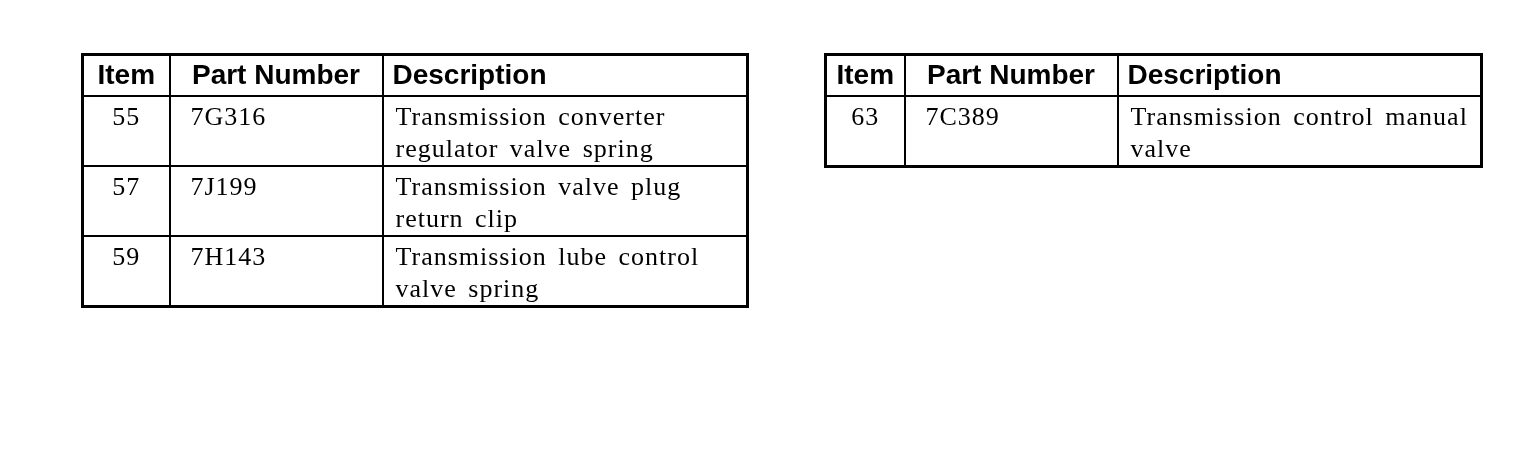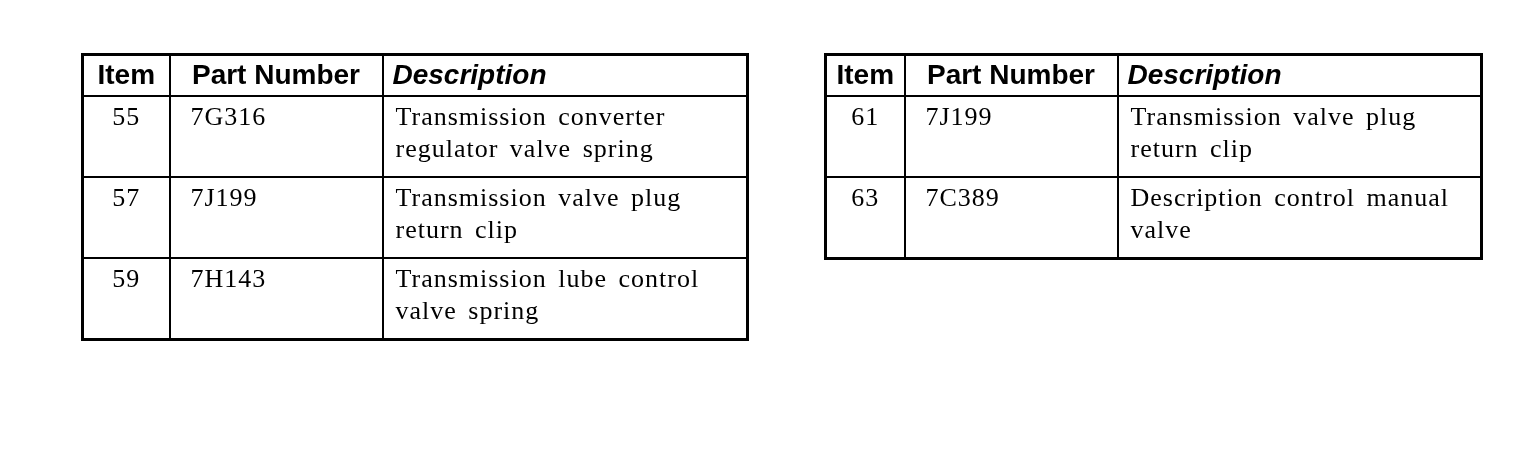--- a/index.html
+++ b/index.html
@@ -32,30 +32,30 @@
 
   th {
     font-family: "Liberation Sans", sans-serif;
     font-weight: bold;
     font-size: 28px;
     height: 41px;
     vertical-align: middle;
     white-space: nowrap;
   }
   th.h-item, th.h-part { text-align: center; }
-  th.h-desc { text-align: left; padding-left: 9px; font-style: italic; }
+  th.h-desc { text-align: left; padding-left: 9px; }
 
   td {
     font-family: "Liberation Serif", serif;
     font-size: 26px;
     letter-spacing: 1px;
     word-spacing: 4px;
     line-height: 32px;
     vertical-align: top;
-    padding: 4px 0 11px 0;
+    padding: 4px 0 0 0;
   }
   td.c-item { text-align: center; }
   td.c-part { padding-left: 20px; white-space: nowrap; }
   td.c-desc { padding-left: 12px; padding-right: 6px; }
 
   .continued {
     position: absolute;
     left: 55px;
     top: 428px;
     font-family: "Liberation Serif", serif;
@@ -109,27 +109,22 @@
     </colgroup>
     <thead>
       <tr>
         <th class="h-item">Item</th>
         <th class="h-part">Part Number</th>
         <th class="h-desc">Description</th>
       </tr>
     </thead>
     <tbody>
         <tr>
-          <td class="c-item">61</td>
-          <td class="c-part">7J199</td>
-          <td class="c-desc">Transmission valve plug return clip</td>
-        </tr>
-        <tr>
           <td class="c-item">63</td>
           <td class="c-part">7C389</td>
-          <td class="c-desc">Description control manual valve</td>
+          <td class="c-desc">Transmission control manual valve</td>
         </tr>
       </tbody>
   </table>
 
   <div class="continued">(Continued)</div>
 
 </div>
 
 </body></html>

